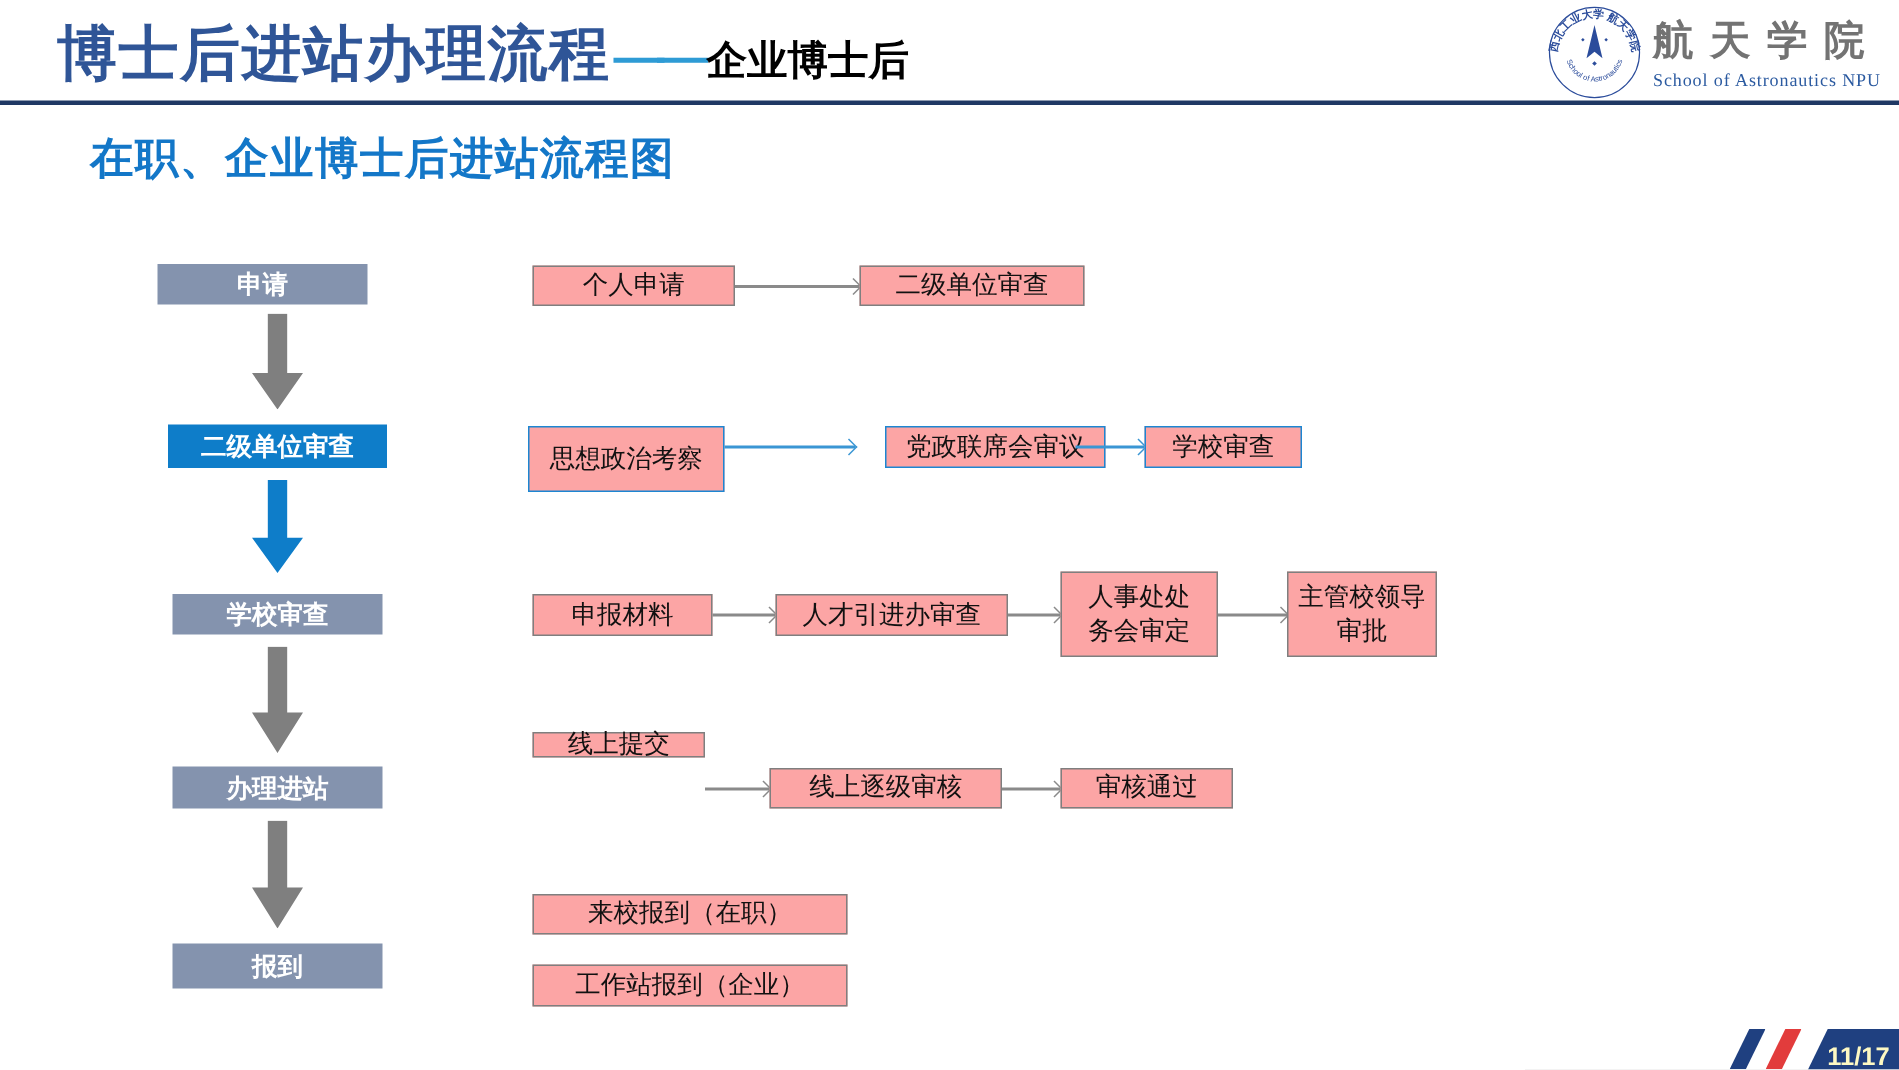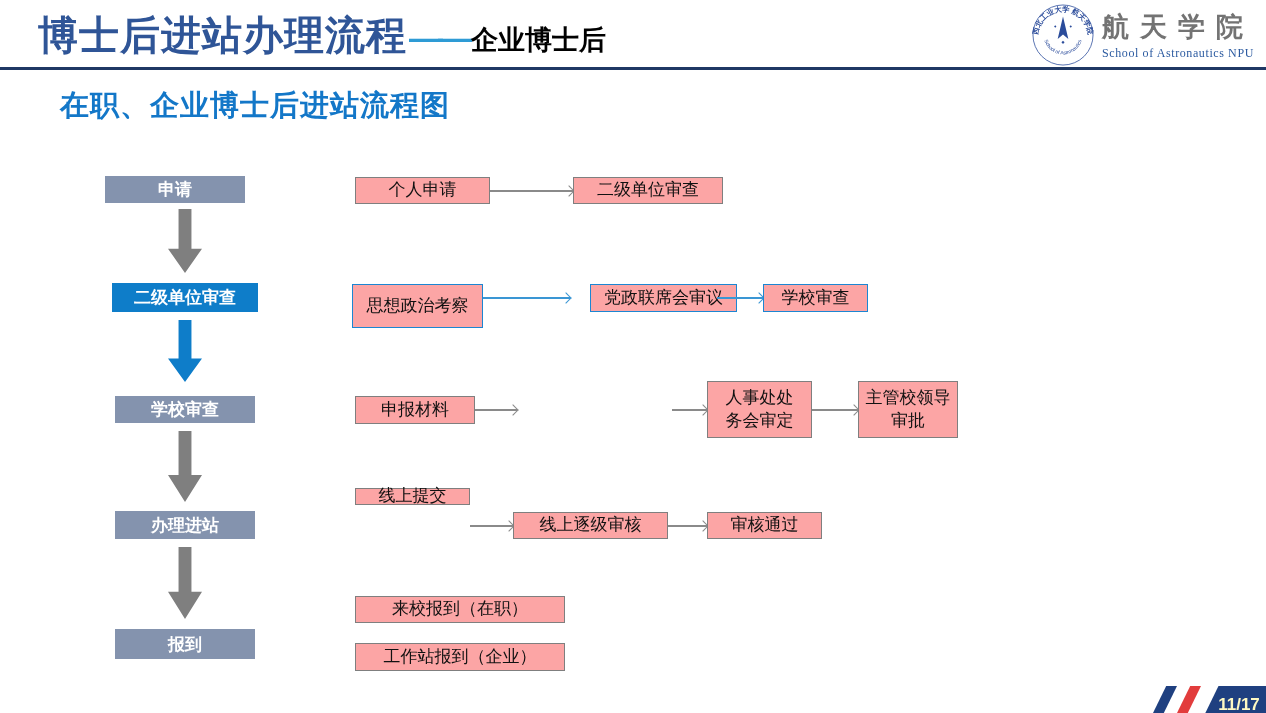--- a/index.html
+++ b/index.html
@@ -112,20 +112,21 @@
   <div class="pbox" style="left:573px; top:177px; width:150px; height:27px;">二级单位审查</div>
 
   <div class="pbox blue" style="left:352px; top:284px; width:131px; height:44px;">思想政治考察</div>
   <div class="conn blue" style="left:483px; top:297px; width:87px;"></div>
   <div class="pbox blue" style="left:570px; top:284px; width:147px; height:28px;margin-left:20px;">党政联席会审议</div>
   <div class="conn blue" style="left:717px; top:297px; width:46px;"></div>
   <div class="pbox blue" style="left:763px; top:284px; width:105px; height:28px;">学校审查</div>
 
   <div class="pbox" style="left:355px; top:396px; width:120px; height:28px;">申报材料</div>
   <div class="conn" style="left:475px; top:409px; width:42px;"></div>
+  <div class="pbox" style="left:517px; top:396px; width:155px; height:28px;">人才引进办审查</div>
   <div class="conn" style="left:672px; top:409px; width:35px;"></div>
   <div class="pbox" style="left:707px; top:381px; width:105px; height:57px;">人事处处
 务会审定</div>
   <div class="conn" style="left:812px; top:409px; width:46px;"></div>
   <div class="pbox" style="left:858px; top:381px; width:100px; height:57px;">主管校领导
 审批</div>
 
   <div class="pbox" style="left:355px; top:488px; width:115px; height:17px;">线上提交</div>
   <div class="conn" style="left:470px; top:525px; width:43px;"></div>
   <div class="pbox" style="left:513px; top:512px; width:155px; height:27px;">线上逐级审核</div>

